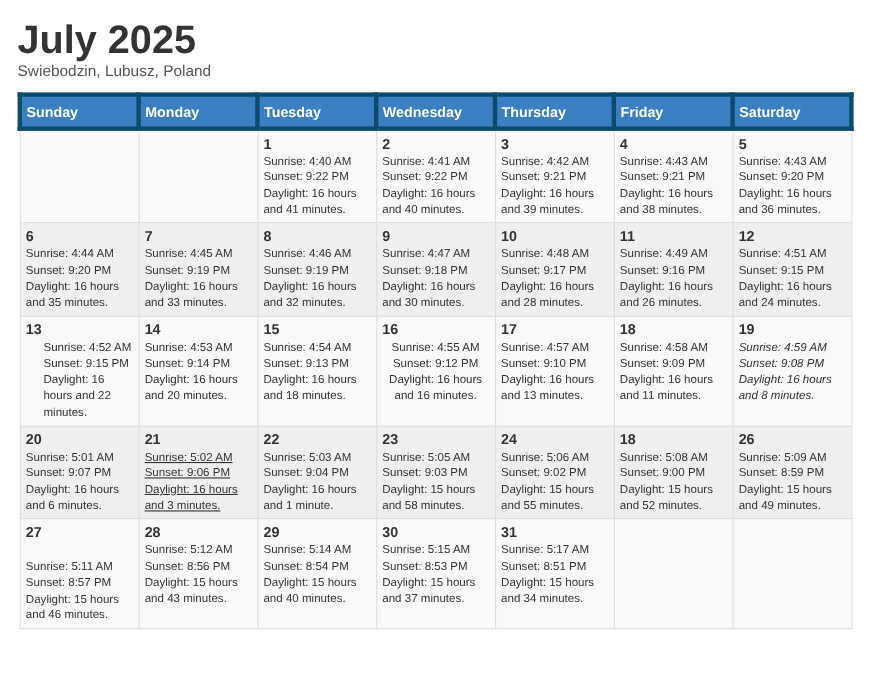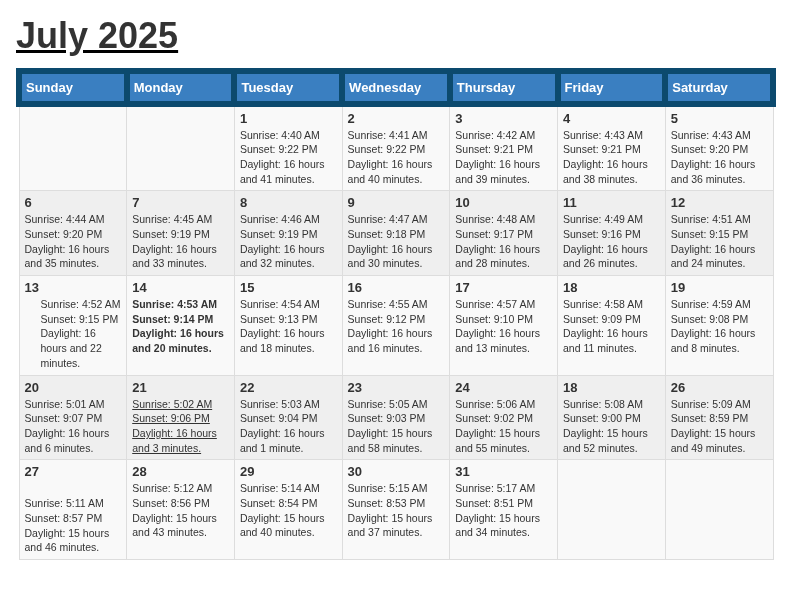--- a/index.html
+++ b/index.html
@@ -29,21 +29,20 @@
     }
     .logo-general { color: #333; }
     .logo-blue { color: #1a73c8; }
     .logo-icon {
       width: 28px;
       height: 28px;
       margin-right: 4px;
     }
     .title-block {
       text-align: left;
-      text-decoration: underline;
     }
     .month-title {
       font-size: 36px;
       font-weight: bold;
       color: #333;
       line-height: 1.1;
     }
     .location {
       font-size: 14px;
       color: #555;
@@ -53,21 +52,21 @@
       border-collapse: collapse;
       border: 1px solid #ccc;
     }
     .calendar th {
       background: #3a7fc1;
       color: #fff;
       font-size: 13px;
       font-weight: bold;
       padding: 6px 4px;
       text-align: left;
-      border: 6px solid #0c4a6e;
+      border: 4px solid #0c4a6e;
     }
     .calendar td {
       vertical-align: top;
       border: 1px solid #ddd;
       padding: 4px 5px;
       width: calc(100% / 7);
       min-height: 80px;
       font-size: 11px;
       color: #333;
       background: #fff;
@@ -92,20 +91,21 @@
     .empty-cell {
       background: #f9f9f9 !important;
     }
   </style>
 </head>
 <body>
 
 <div class="header">
   <div class="title-block">
     <div class="month-title">July 2025</div>
+    <div class="location">Swiebodzin, Lubusz, Poland</div>
   </div>
 </div>
 
 <table class="calendar">
   <thead>
     <tr>
     <th>Sunday</th>
         <th>Monday</th>
         <th>Tuesday</th>
         <th>Wednesday</th>
@@ -195,51 +195,51 @@
       </tr>
       <tr>
         <td>
           <span class="day-num">13</span>
           <div class="day-info" style="white-space: pre-line; margin-left: 16px;">Sunrise: 4:52 AM
 Sunset: 9:15 PM
 Daylight: 16 hours and 22 minutes.</div>
         </td>
         <td>
           <span class="day-num">14</span>
-          <div class="day-info" style="white-space: pre-line; font-weight: bold;">Sunrise: 4:53 AM
+          <div class="day-info" style="white-space: pre-line;">Sunrise: 4:53 AM
 Sunset: 9:14 PM
 Daylight: 16 hours and 20 minutes.</div>
         </td>
         <td>
           <span class="day-num">15</span>
           <div class="day-info" style="white-space: pre-line;">Sunrise: 4:54 AM
 Sunset: 9:13 PM
 Daylight: 16 hours and 18 minutes.</div>
         </td>
         <td>
           <span class="day-num">16</span>
-          <div class="day-info" style="white-space: pre-line;">Sunrise: 4:55 AM
+          <div class="day-info" style="white-space: pre-line; text-align: center;">Sunrise: 4:55 AM
 Sunset: 9:12 PM
 Daylight: 16 hours and 16 minutes.</div>
         </td>
         <td>
           <span class="day-num">17</span>
           <div class="day-info" style="white-space: pre-line;">Sunrise: 4:57 AM
 Sunset: 9:10 PM
 Daylight: 16 hours and 13 minutes.</div>
         </td>
         <td>
           <span class="day-num">18</span>
           <div class="day-info" style="white-space: pre-line;">Sunrise: 4:58 AM
 Sunset: 9:09 PM
 Daylight: 16 hours and 11 minutes.</div>
         </td>
         <td>
           <span class="day-num">19</span>
-          <div class="day-info" style="white-space: pre-line;">Sunrise: 4:59 AM
+          <div class="day-info" style="white-space: pre-line; font-style: italic;">Sunrise: 4:59 AM
 Sunset: 9:08 PM
 Daylight: 16 hours and 8 minutes.</div>
         </td>
       </tr>
       <tr>
         <td>
           <span class="day-num">20</span>
           <div class="day-info" style="white-space: pre-line;">Sunrise: 5:01 AM
 Sunset: 9:07 PM
 Daylight: 16 hours and 6 minutes.</div>

